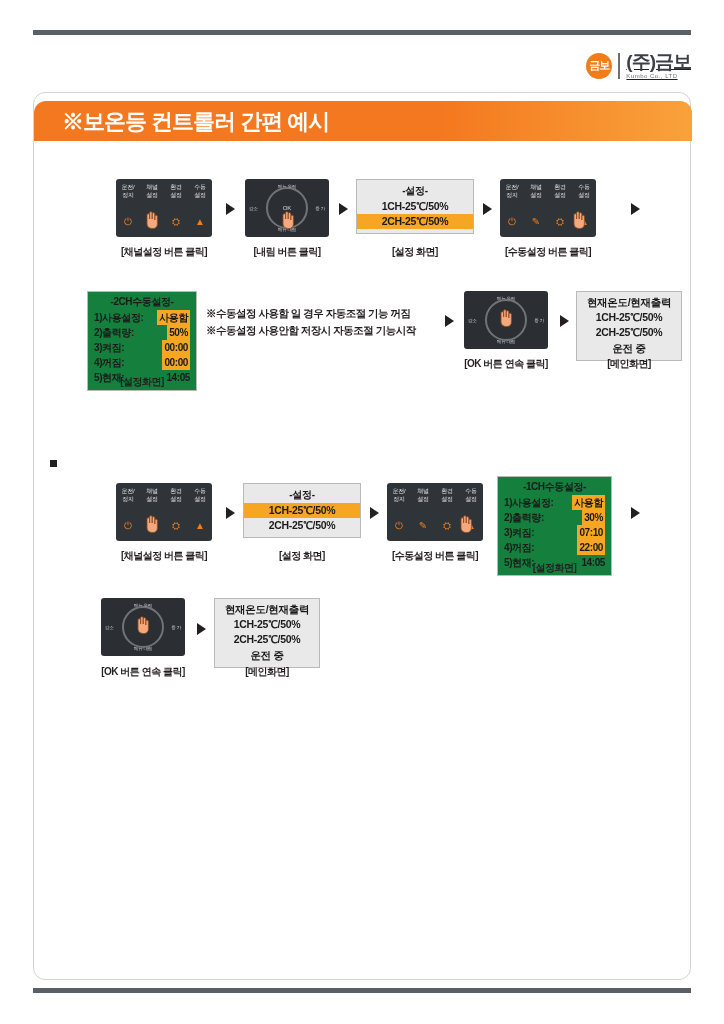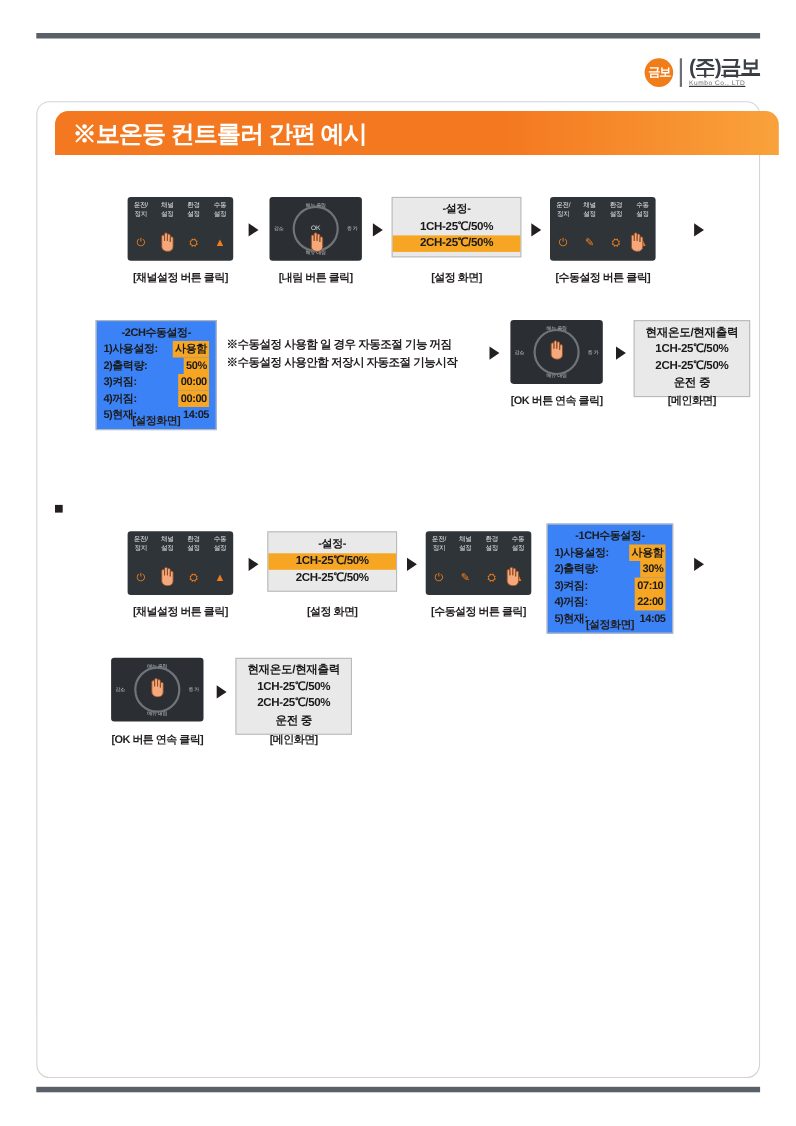--- a/index.html
+++ b/index.html
@@ -101,22 +101,21 @@
     position: absolute;
     left: 0px;
     top: 8px;
     width: 658px;
     height: 40px;
     background: linear-gradient(to right, #f4781f 0%, #f4781f 62%, #f9a23c 100%);
     border-radius: 12px 12px 0 0;
     display: flex;
     align-items: flex-end;
     box-sizing: border-box;
-    padding: 0 14px 4px 16px;
-    margin-left: 16px;
+    padding: 0 14px 4px 28px;
   }
   .band-title {
     color: #ffffff;
     font-size: 22px;
     font-weight: bold;
     letter-spacing: -1px;
   }
   .band-sub {
     color: #ffffff;
     font-size: 10px;
@@ -245,21 +244,21 @@
   }
   .lcd .hl {
     background: #f6a623;
     display: block;
   }
   .lcd .title { font-size: 10px; }
 
   
   .setpanel {
     position: absolute;
-    background: #3b82f6;
+    background: #15803d;
     border: 1px solid #b9b9b9;
     box-sizing: border-box;
     font-size: 10px;
     font-weight: bold;
     color: #1a1a1a;
     letter-spacing: -0.4px;
     padding: 3px 6px 5px;
   }
   .setpanel .sp-title {
     text-align: center;

